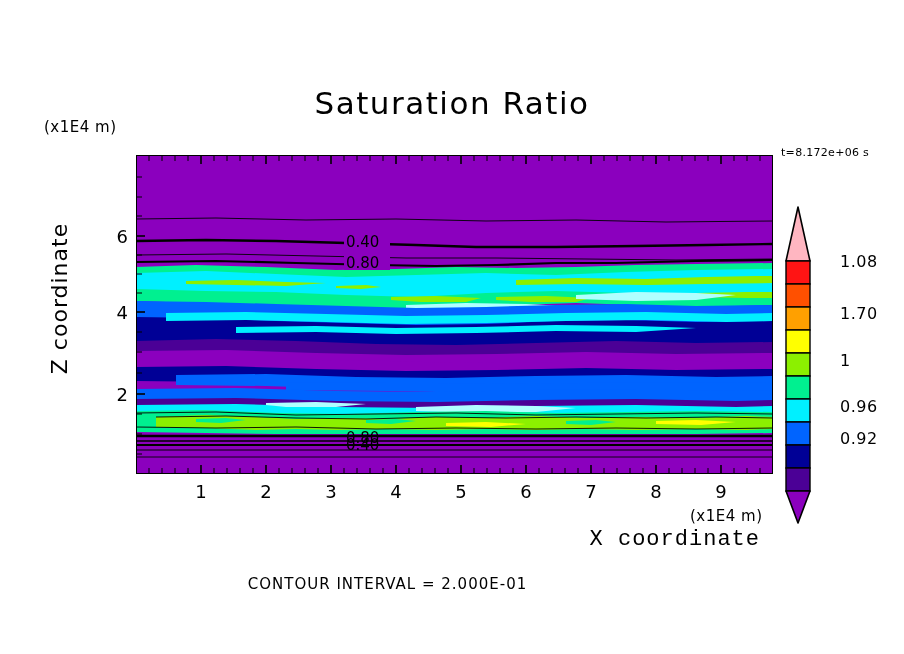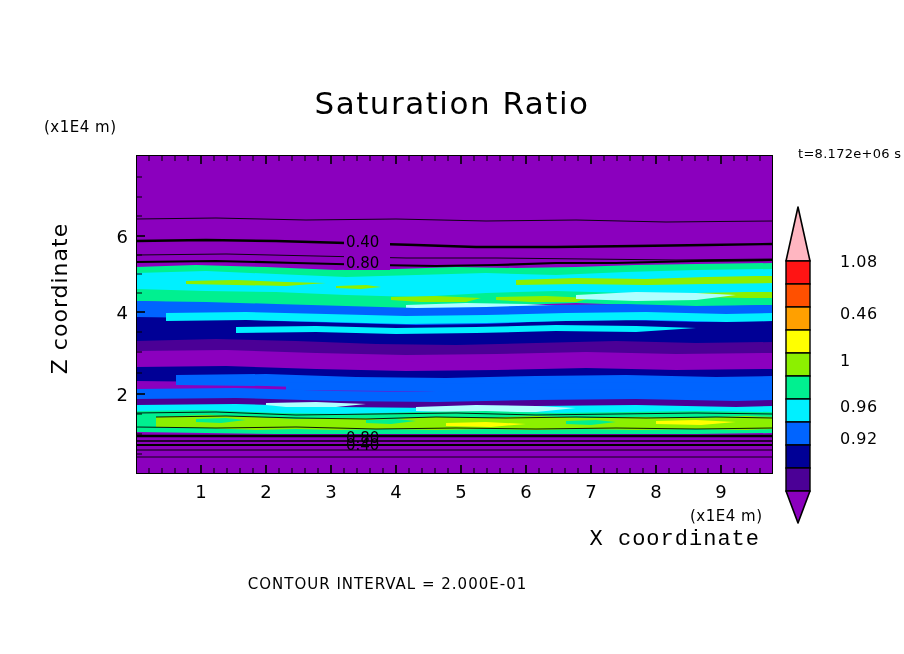--- a/index.html
+++ b/index.html
@@ -5,21 +5,21 @@
   html,body{margin:0;padding:0;background:#ffffff;}
   body{width:904px;height:654px;position:relative;overflow:hidden;
        font-family:"DejaVu Sans","Liberation Sans",sans-serif;color:#000;}
 
   .abs{position:absolute;}
 
   #title{left:0;top:85px;width:904px;text-align:center;
          font-size:31px;letter-spacing:1.5px;font-weight:400;}
 
   #yunit{left:44px;top:118px;font-size:15px;letter-spacing:.5px;}
-  #time{left:781px;top:146px;font-size:13px;letter-spacing:.3px;margin-left:17px;}
+  #time{left:781px;top:146px;font-size:11px;letter-spacing:.3px;}
 
   #ylabel{left:-31px;top:286px;width:180px;text-align:center;
           transform:rotate(-90deg);font-size:22px;letter-spacing:1px;}
 
   #xlabel{left:0;top:527px;width:760px;text-align:right;
           font-size:22px;letter-spacing:1px;font-family:Liberation Mono, monospace;}
   #xunit{left:690px;top:507px;font-size:15px;letter-spacing:.5px;}
 
   #caption{left:0;top:575px;width:775px;text-align:center;
            font-size:15px;letter-spacing:1px;}
@@ -310,19 +310,19 @@
     <rect x="5" y="217" width="24" height="23" fill="#0064FF"></rect>
     <rect x="5" y="240" width="24" height="23" fill="#000096"></rect>
     <rect x="5" y="263" width="24" height="23" fill="#4B0096"></rect>
   </g>
 
   <path d="M5,286 L29,286 L17,318 Z" fill="#8B00BE" stroke="#000" stroke-width="1.6" stroke-linejoin="round"></path>
 </svg>
 
 <div class="abs" id="cbticks">
   <div class="cbtick" style="top:261px">1.08</div>
-  <div class="cbtick" style="top:313px">0.46</div>
+  <div class="cbtick" style="top:313px">1.70</div>
   <div class="cbtick" style="top:360px">1</div>
   <div class="cbtick" style="top:406px">0.96</div>
   <div class="cbtick" style="top:438px">0.92</div>
 </div>
 
 <div class="abs" id="caption">CONTOUR INTERVAL = 2.000E-01</div>
 
 </body></html>

